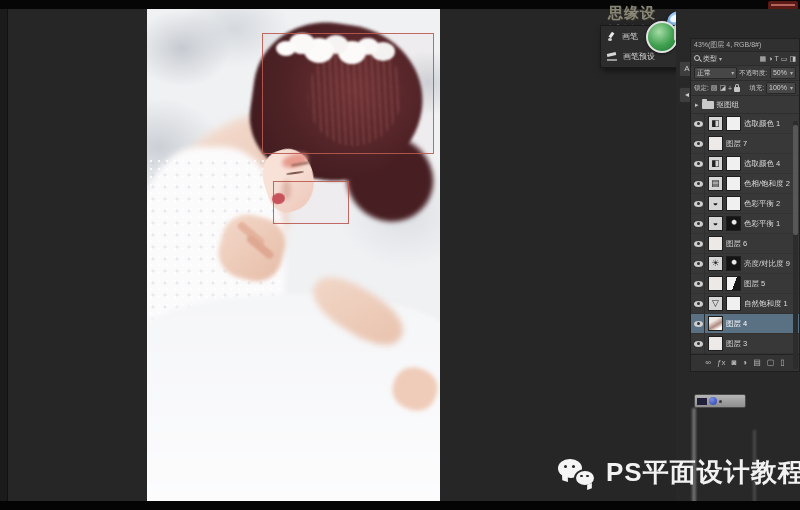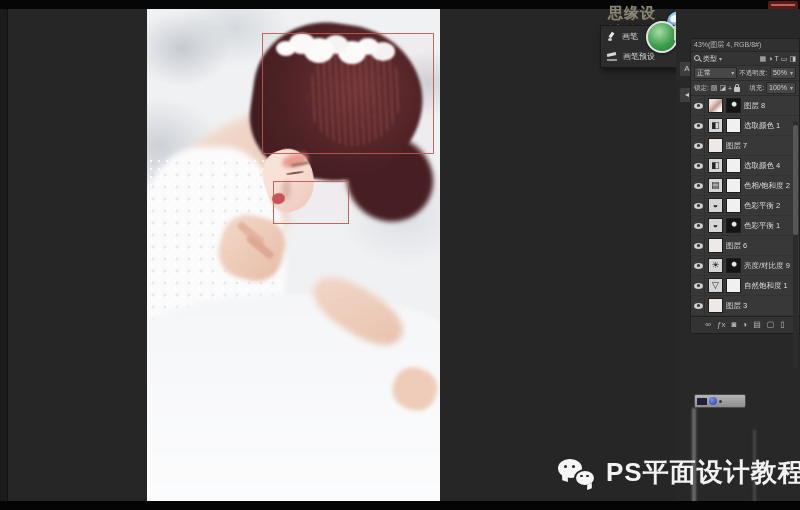--- a/index.html
+++ b/index.html
@@ -293,30 +293,27 @@
         <span class="lock-ico">+</span>
         <span class="lock-shape"></span>
         <span style="flex:1"></span>
         <span class="lbl">填充:</span>
         <span class="dd">
           <span>100%</span>
           <span class="caret">▾</span>
         </span>
       </div>
 
+      <div class="grouprow">
+        <span class="tri">▸</span>
+        <span class="folder"></span>
+        <span class="gname">抠图组</span>
+      </div>
 
       <div id="layer-list">
-          <div class="lrow">
-    <span class="eyebox">
-              <span class="eye"></span>
-            </span>
-    <span class="thumb photo"></span>
-    <span class="mask dark"></span>
-    <span class="lname">图层 8</span>
-  </div>
           <div class="lrow">
     <span class="eyebox">
               <span class="eye"></span>
             </span>
     <span class="thumb adj">◧</span>
     <span class="mask"></span>
     <span class="lname">选取颜色 1</span>
   </div>
           <div class="lrow">
     <span class="eyebox">
@@ -371,23 +368,39 @@
               <span class="eye"></span>
             </span>
     <span class="thumb adj">☀</span>
     <span class="mask dark"></span>
     <span class="lname">亮度/对比度 9</span>
   </div>
           <div class="lrow">
     <span class="eyebox">
               <span class="eye"></span>
             </span>
+    <span class="thumb light"></span>
+    <span class="mask half"></span>
+    <span class="lname">图层 5</span>
+  </div>
+          <div class="lrow">
+    <span class="eyebox">
+              <span class="eye"></span>
+            </span>
     <span class="thumb adj">▽</span>
     <span class="mask"></span>
     <span class="lname">自然饱和度 1</span>
+  </div>
+          <div class="lrow selected">
+    <span class="eyebox">
+              <span class="eye"></span>
+            </span>
+    <span class="thumb photo2"></span>
+
+    <span class="lname">图层 4</span>
   </div>
           <div class="lrow">
     <span class="eyebox">
               <span class="eye"></span>
             </span>
     <span class="thumb light"></span>
 
     <span class="lname">图层 3</span>
   </div>
         </div>

